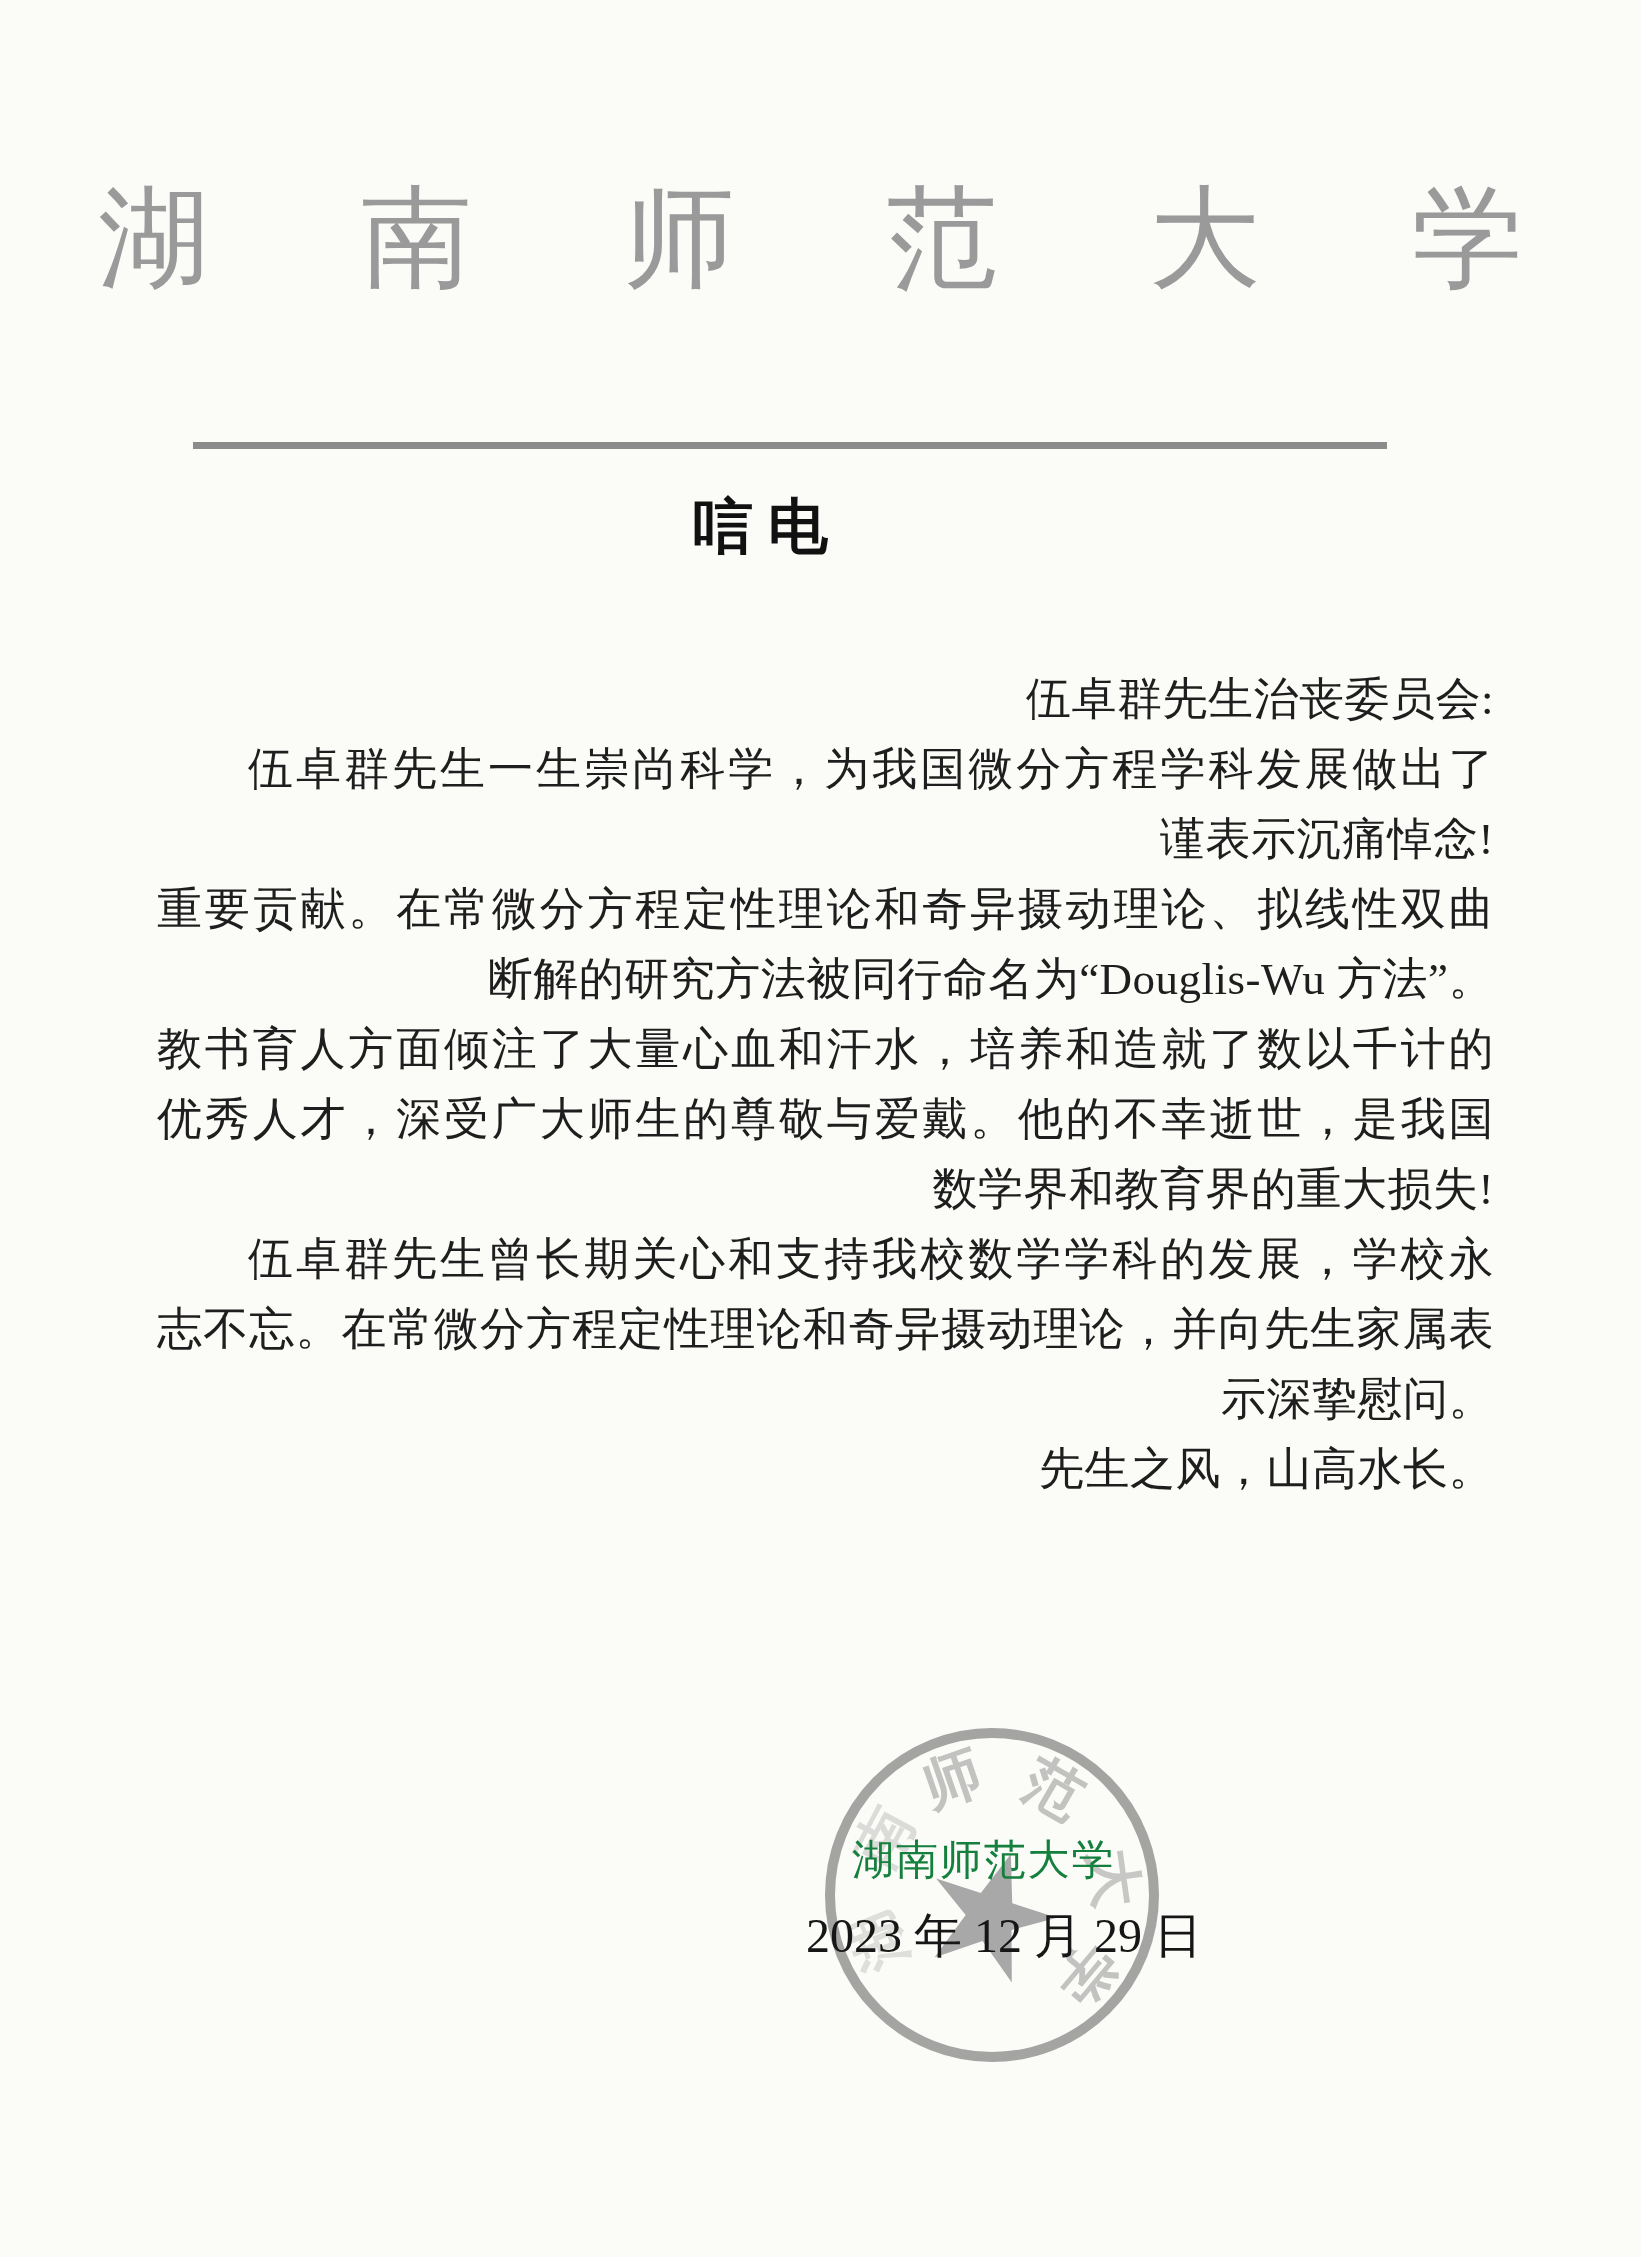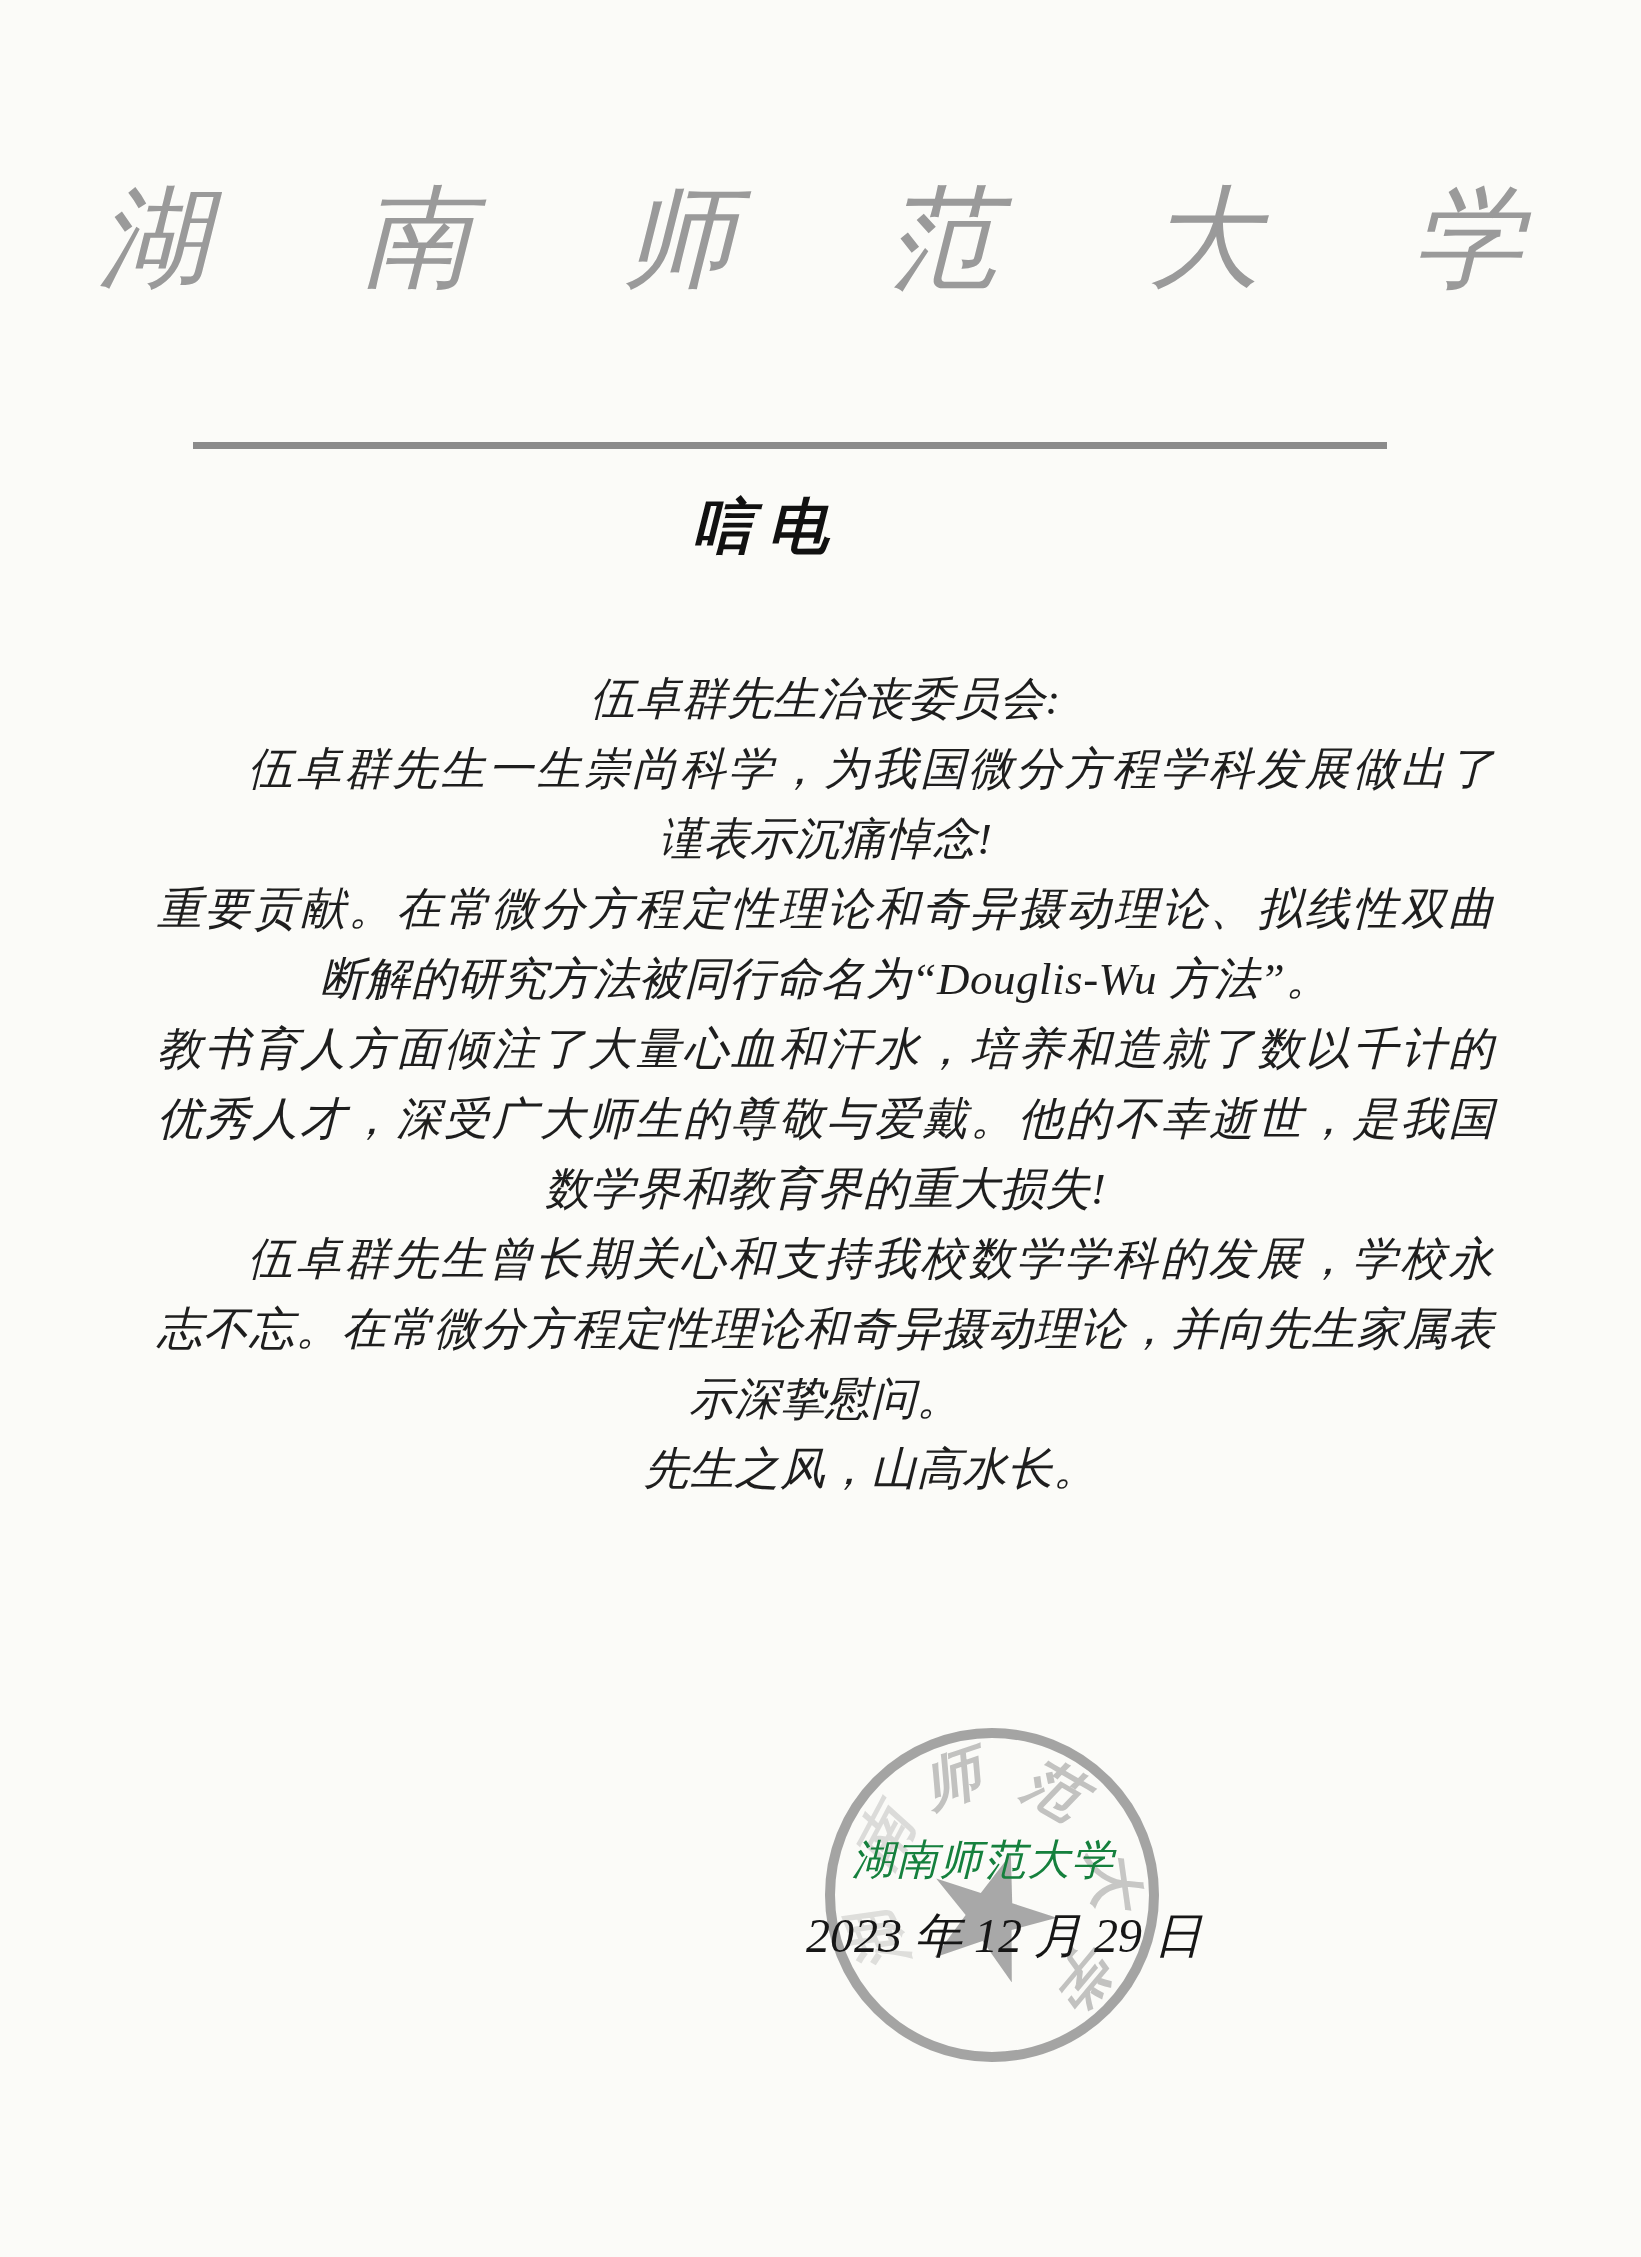--- a/index.html
+++ b/index.html
@@ -11,21 +11,20 @@
   }
   html,body{margin:0;padding:0;background:#e8e8e8;}
   .page{
     position:relative;
     width:1641px;height:2257px;
     margin:0 auto;
     background:var(--paper);
     overflow:hidden;
     font-family:"Liberation Serif","DejaVu Serif",serif;
     color:var(--ink-black);
-    font-style:italic;
   }
   
   .letterhead{
     position:absolute;top:162px;left:0;right:0;
     text-align:center;
     font-size:111px;line-height:154px;
     letter-spacing:62px;
     transform:translateX(21px);
     color:var(--letterhead-gray);
     white-space:nowrap;
@@ -48,21 +47,21 @@
   
   .body{
     position:absolute;top:664px;left:157px;
     width:1337px;
     font-size:45px;
     letter-spacing:0.5px;
   }
   .line{
     height:70px;line-height:70px;
     white-space:nowrap;
-    text-align:center;
+    text-align:right;
   }
   .line.fill{
     white-space:normal;
     text-align:justify;
     text-align-last:justify;
     text-justify:inter-character;
   }
   .line.indent{padding-left:91px;}
   
   .sig-org{

